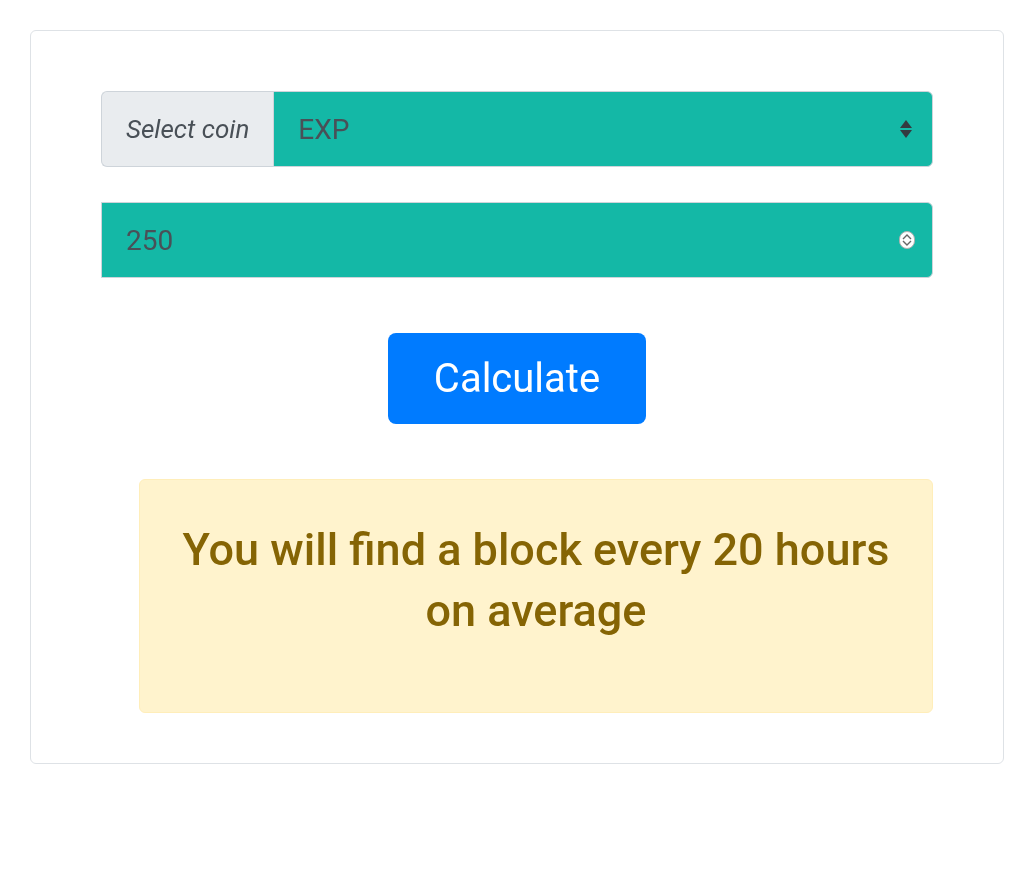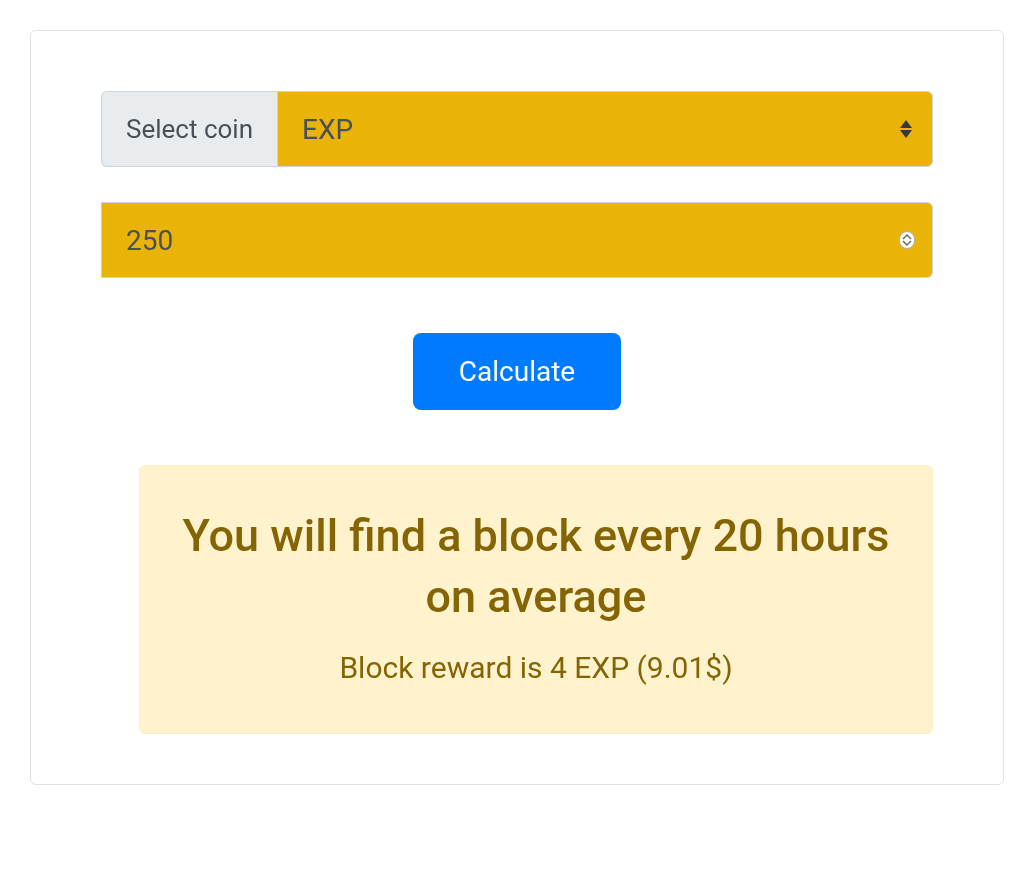--- a/index.html
+++ b/index.html
@@ -27,29 +27,30 @@
       background: #e9ecef;
       border: 1px solid #ced4da;
       border-right: none;
       border-radius: 6px 0 0 6px;
       padding: 16px 24px;
       font-size: 26px;
       color: #495057;
       display: flex;
       align-items: center;
       white-space: nowrap;
+      font-style: italic;
     }
     .form-control {
       flex: 1;
       border: 1px solid #ced4da;
       border-radius: 0 6px 6px 0;
       padding: 16px 24px;
       font-size: 28px;
       color: #495057;
-      background: #eab308;
+      background: #14b8a6;
       font-family: inherit;
       outline: none;
       height: 76px;
     }
     select.form-control {
       appearance: none;
       -webkit-appearance: none;
       -moz-appearance: none;
       background-image: none;
       padding-right: 50px;
@@ -110,21 +111,21 @@
       margin-top: 55px;
       margin-bottom: 55px;
     }
     .btn {
       display: inline-block;
       background: #007bff;
       color: #ffffff;
       border: none;
       border-radius: 8px;
       padding: 22px 46px;
-      font-size: 28px;
+      font-size: 40px;
       font-weight: 400;
       cursor: pointer;
       font-family: inherit;
     }
     .alert {
       background: #fff3cd;
       color: #856404;
       border: 1px solid #ffeeba;
       border-radius: 6px;
       padding: 40px 30px 48px 30px;
@@ -177,16 +178,15 @@
       </span>
     </div>
   </div>
 
   <div class="btn-row">
     <button class="btn">Calculate</button>
   </div>
 
   <div class="alert">
     <div class="alert-heading">You will find a block every 20 hours on average</div>
-    <div class="alert-sub">Block reward is 4 EXP (9.01$)</div>
   </div>
 
 </div>
 
 </body></html>

